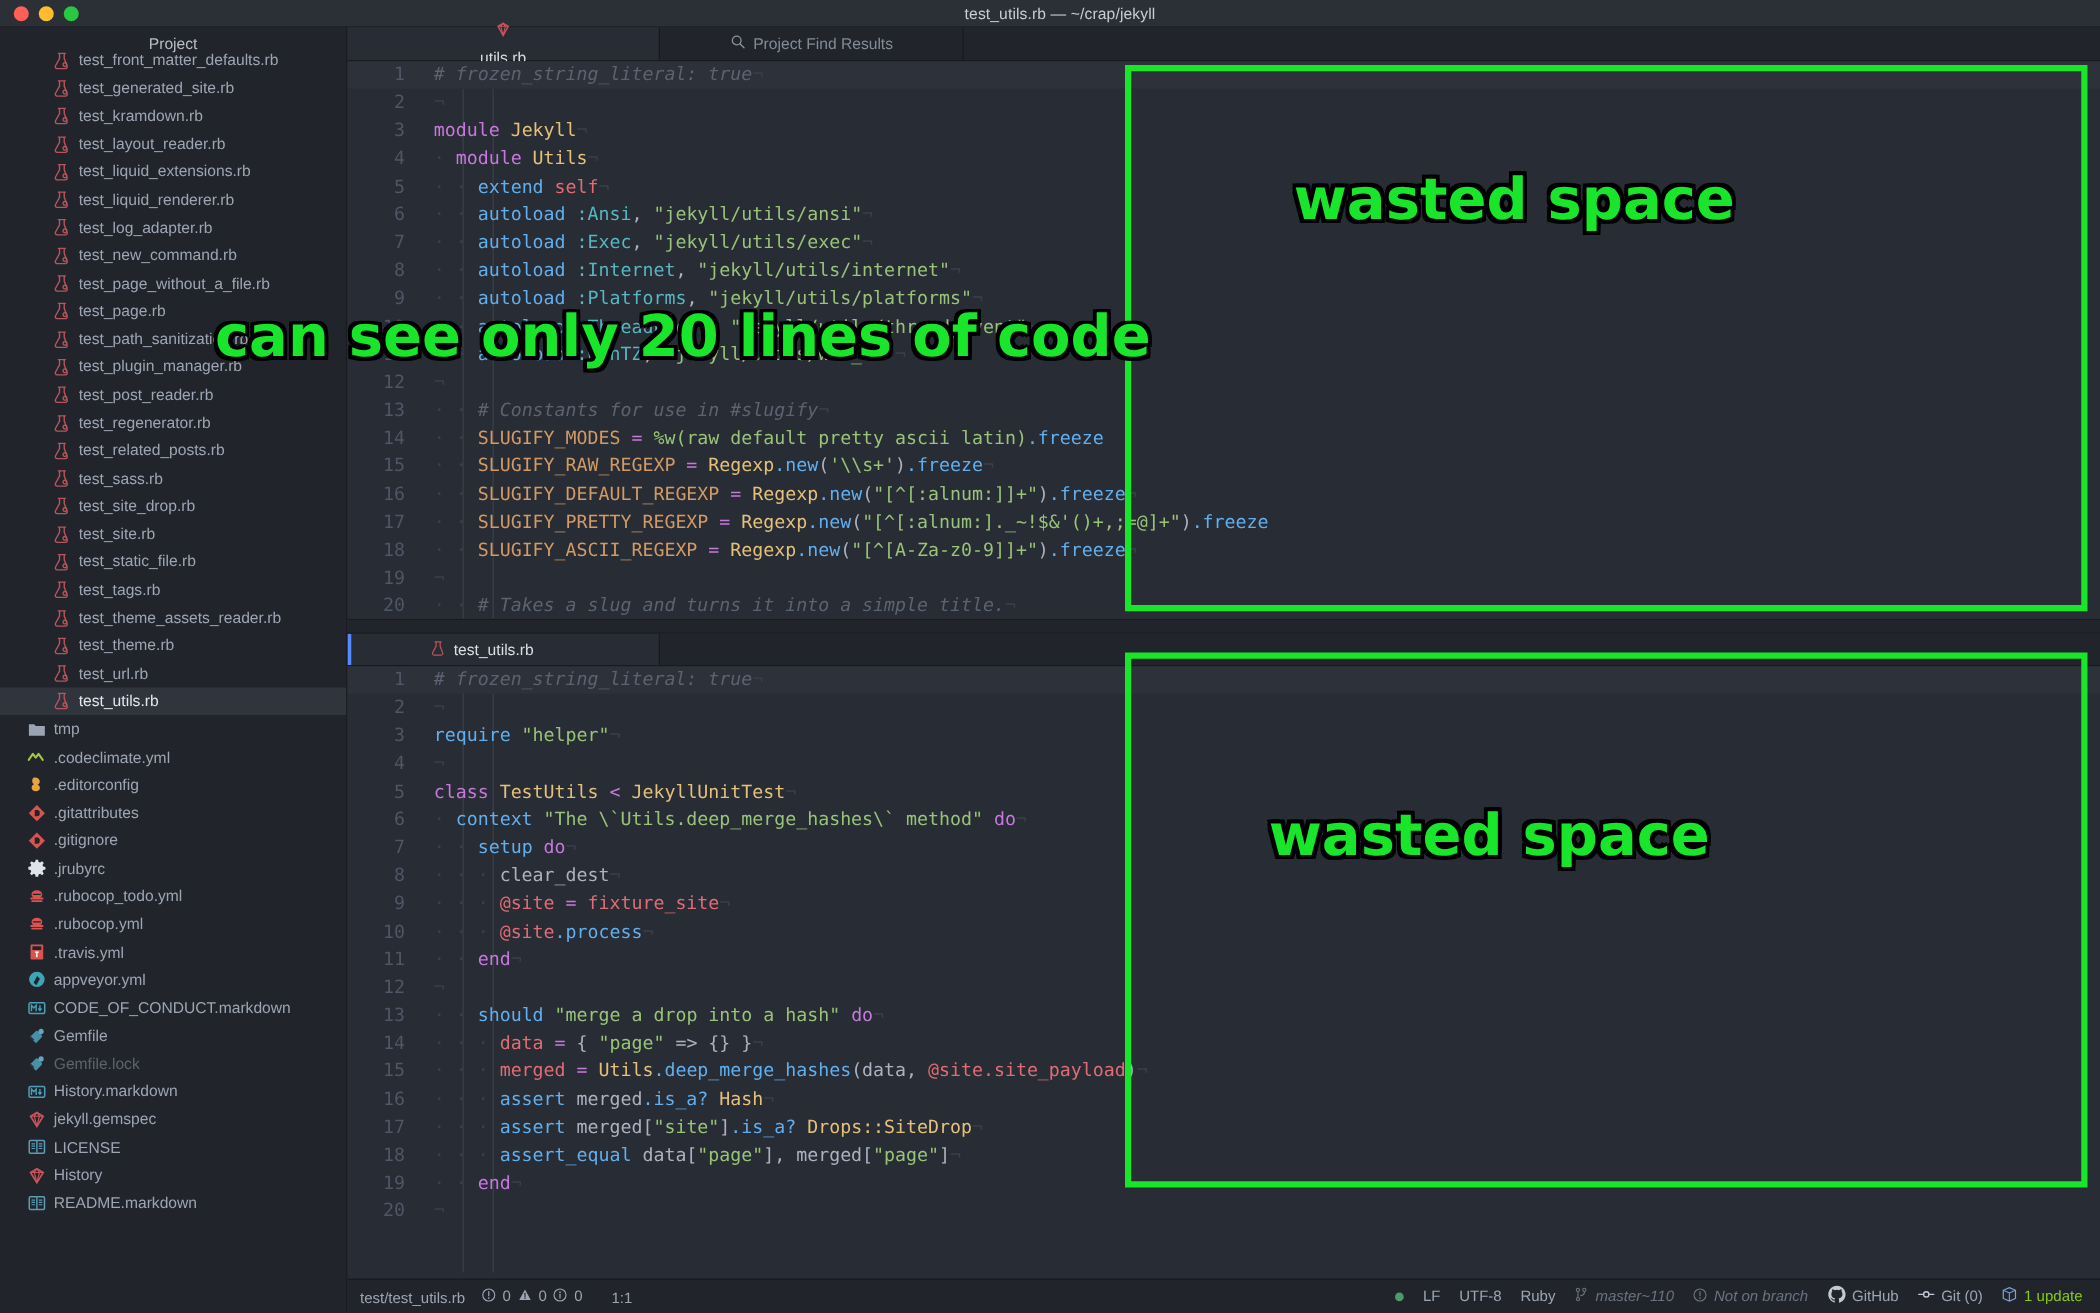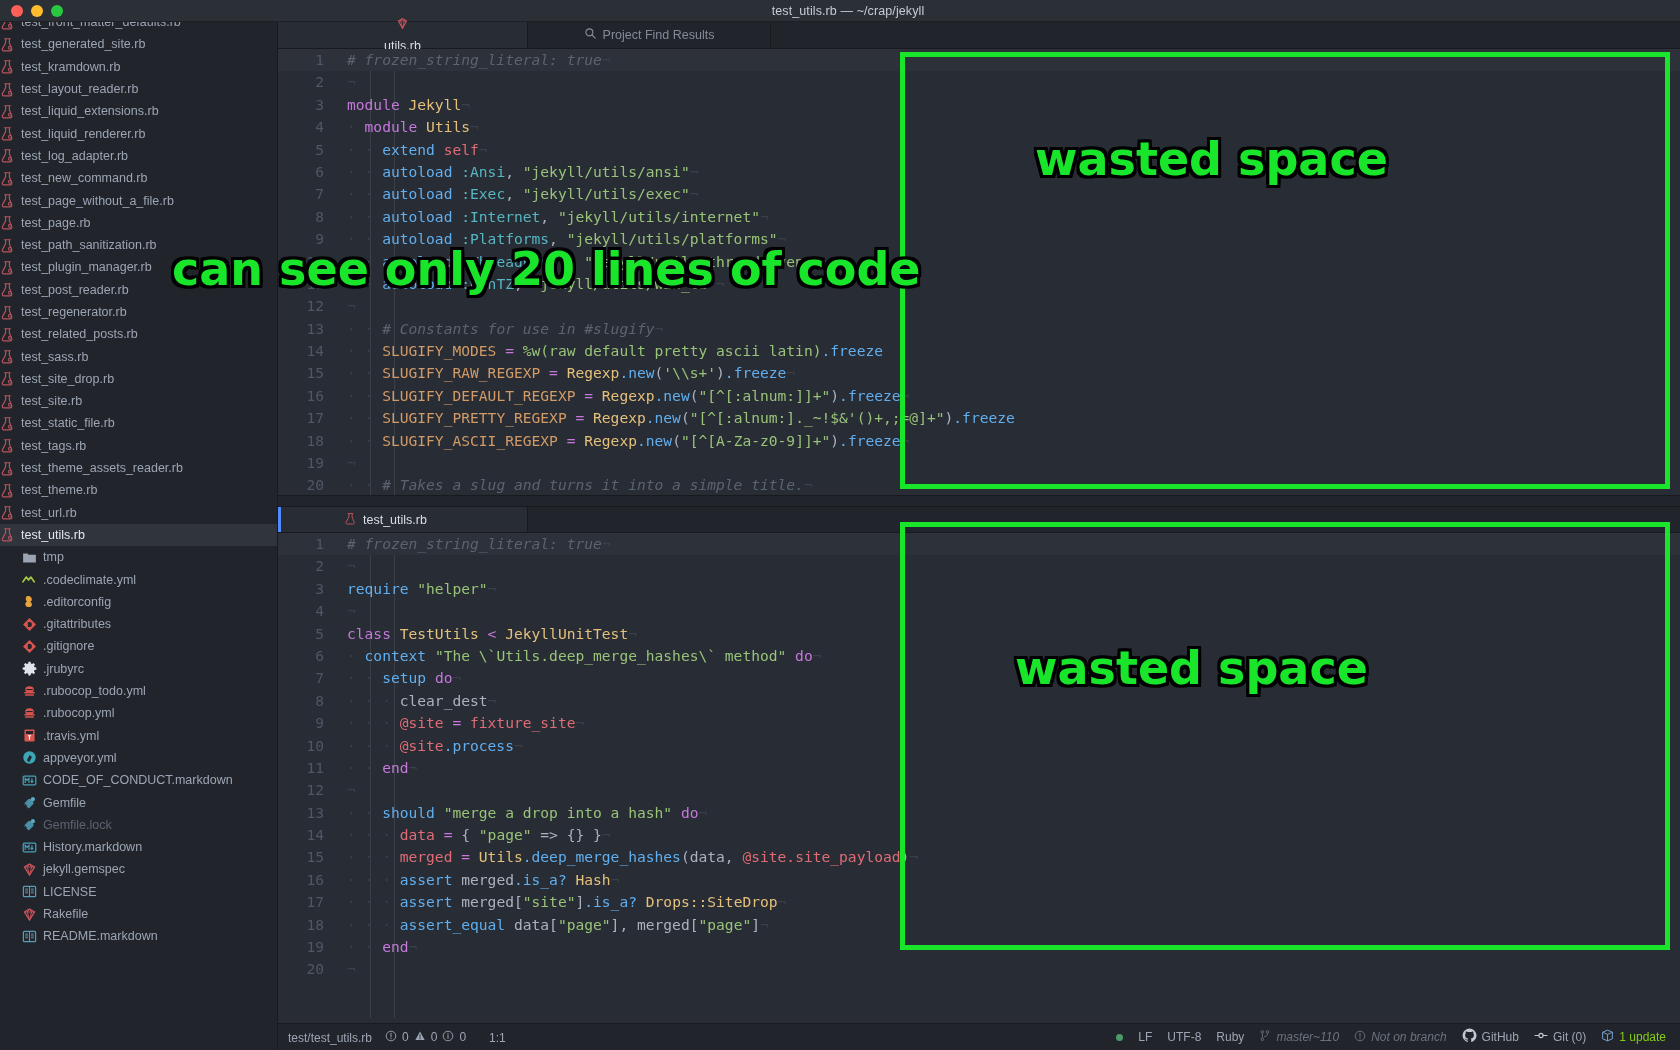--- a/index.html
+++ b/index.html
@@ -33,21 +33,21 @@
   }
   .sidebar-header {
     height:26px; display:flex; align-items:center; justify-content:center;
     font-size:12.5px; color:#b8bec9; background:#21252b;
   }
   .tree { position:relative; }
   .tree-item {
     height:22.3px; display:flex; align-items:center;
     font-size:12.5px; color:#9da5b4; white-space:nowrap;
   }
-  .tree-item.depth1 { }
+  .tree-item.depth1 { padding-left:42px; }
   .tree-item.depth0 { padding-left:22px; }
   .tree-item.selected { background:#2f343d; color:#e4e6eb; }
   .tree-item.dim { color:#5c6370; }
   .tree-item .lbl { margin-left:6px; }
   .ic { width:15px; height:15px; flex:0 0 15px; position:relative; display:inline-block; }
   .chev {
     position:absolute; left:22px; width:11px; text-align:center;
     font-size:11px; color:#7f8795;
   }
 
@@ -151,20 +151,21 @@
   <div class="titlebar">
     <div class="traffic">
       <span class="dot red"></span>
       <span class="dot yellow"></span>
       <span class="dot green"></span>
     </div>
     <div class="title-text">test_utils.rb — ~/crap/jekyll</div>
   </div>
 
   <div class="sidebar">
+    <div class="sidebar-header">Project</div>
     <div class="tree" id="tree">
         <div class="tree-item depth1" style="margin-top:-11px;">
           <span class="ic"><svg width="15" height="15" viewBox="0 0 16 16">
               <path d="M6 1.8v4.4L2.6 12.4a1.6 1.6 0 001.4 2.4h7a1.6 1.6 0 001.4-2.4L10 6.2V1.8" fill="none" stroke="#b8545c" stroke-width="1.2"></path>
               <path d="M5 1.8h6" stroke="#b8545c" stroke-width="1.2" stroke-linecap="round"></path>
               <circle cx="10.6" cy="11.4" r="1.6" fill="none" stroke="#b8545c" stroke-width="1.1"></circle>
             </svg></span>
           <span class="lbl">test_front_matter_defaults.rb</span>
         </div>
         <div class="tree-item depth1">
@@ -469,21 +470,21 @@
               <path d="M8 3v10" stroke="#5a9cb4" stroke-width="1.2"></path>
               <path d="M3.4 5.4h3M3.4 7.4h3M3.4 9.4h3M9.6 5.4h3M9.6 7.4h3M9.6 9.4h3" stroke="#5a9cb4" stroke-width="1"></path>
             </svg></span>
           <span class="lbl">LICENSE</span>
         </div>
         <div class="tree-item depth0">
           <span class="ic"><svg width="15" height="15" viewBox="0 0 16 16">
               <path d="M8 2.1l5.4 3.2L8 14 2.6 5.3z" fill="none" stroke="#c9545d" stroke-width="1.4"></path>
               <path d="M2.9 5.3h10.2M8 2.1L5.8 5.3 8 14l2.2-8.7z" fill="none" stroke="#c9545d" stroke-width="1"></path>
             </svg></span>
-          <span class="lbl">Rakefile</span>
+          <span class="lbl">History</span>
         </div>
         <div class="tree-item depth0">
           <span class="ic"><svg width="15" height="15" viewBox="0 0 16 16">
               <rect x="1.5" y="2.6" width="13" height="10.8" rx="1" fill="none" stroke="#5a9cb4" stroke-width="1.3"></rect>
               <path d="M8 3v10" stroke="#5a9cb4" stroke-width="1.2"></path>
               <path d="M3.4 5.4h3M3.4 7.4h3M3.4 9.4h3M9.6 5.4h3M9.6 7.4h3M9.6 9.4h3" stroke="#5a9cb4" stroke-width="1"></path>
             </svg></span>
           <span class="lbl">README.markdown</span>
         </div>
       </div>

